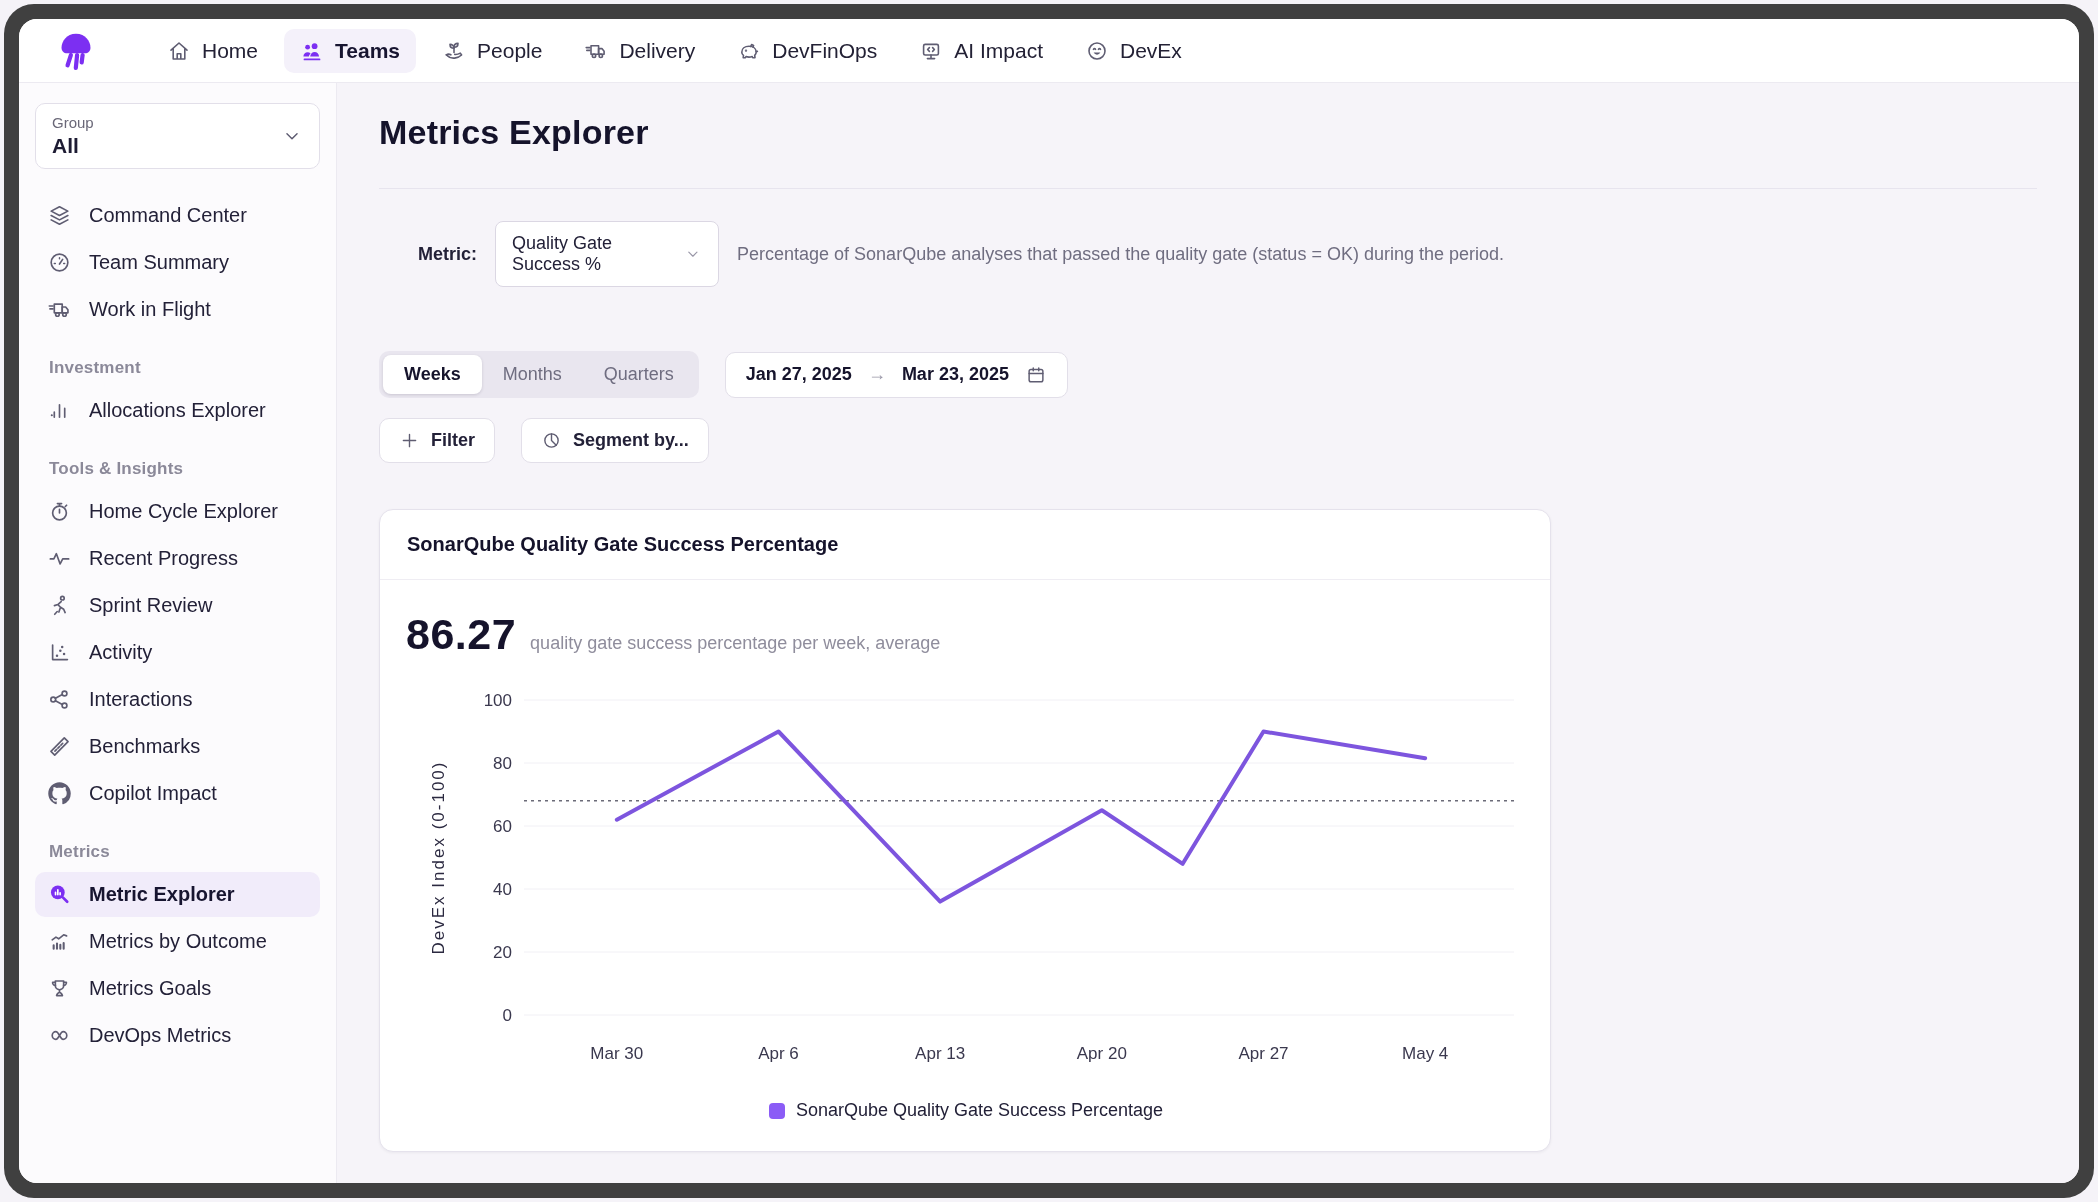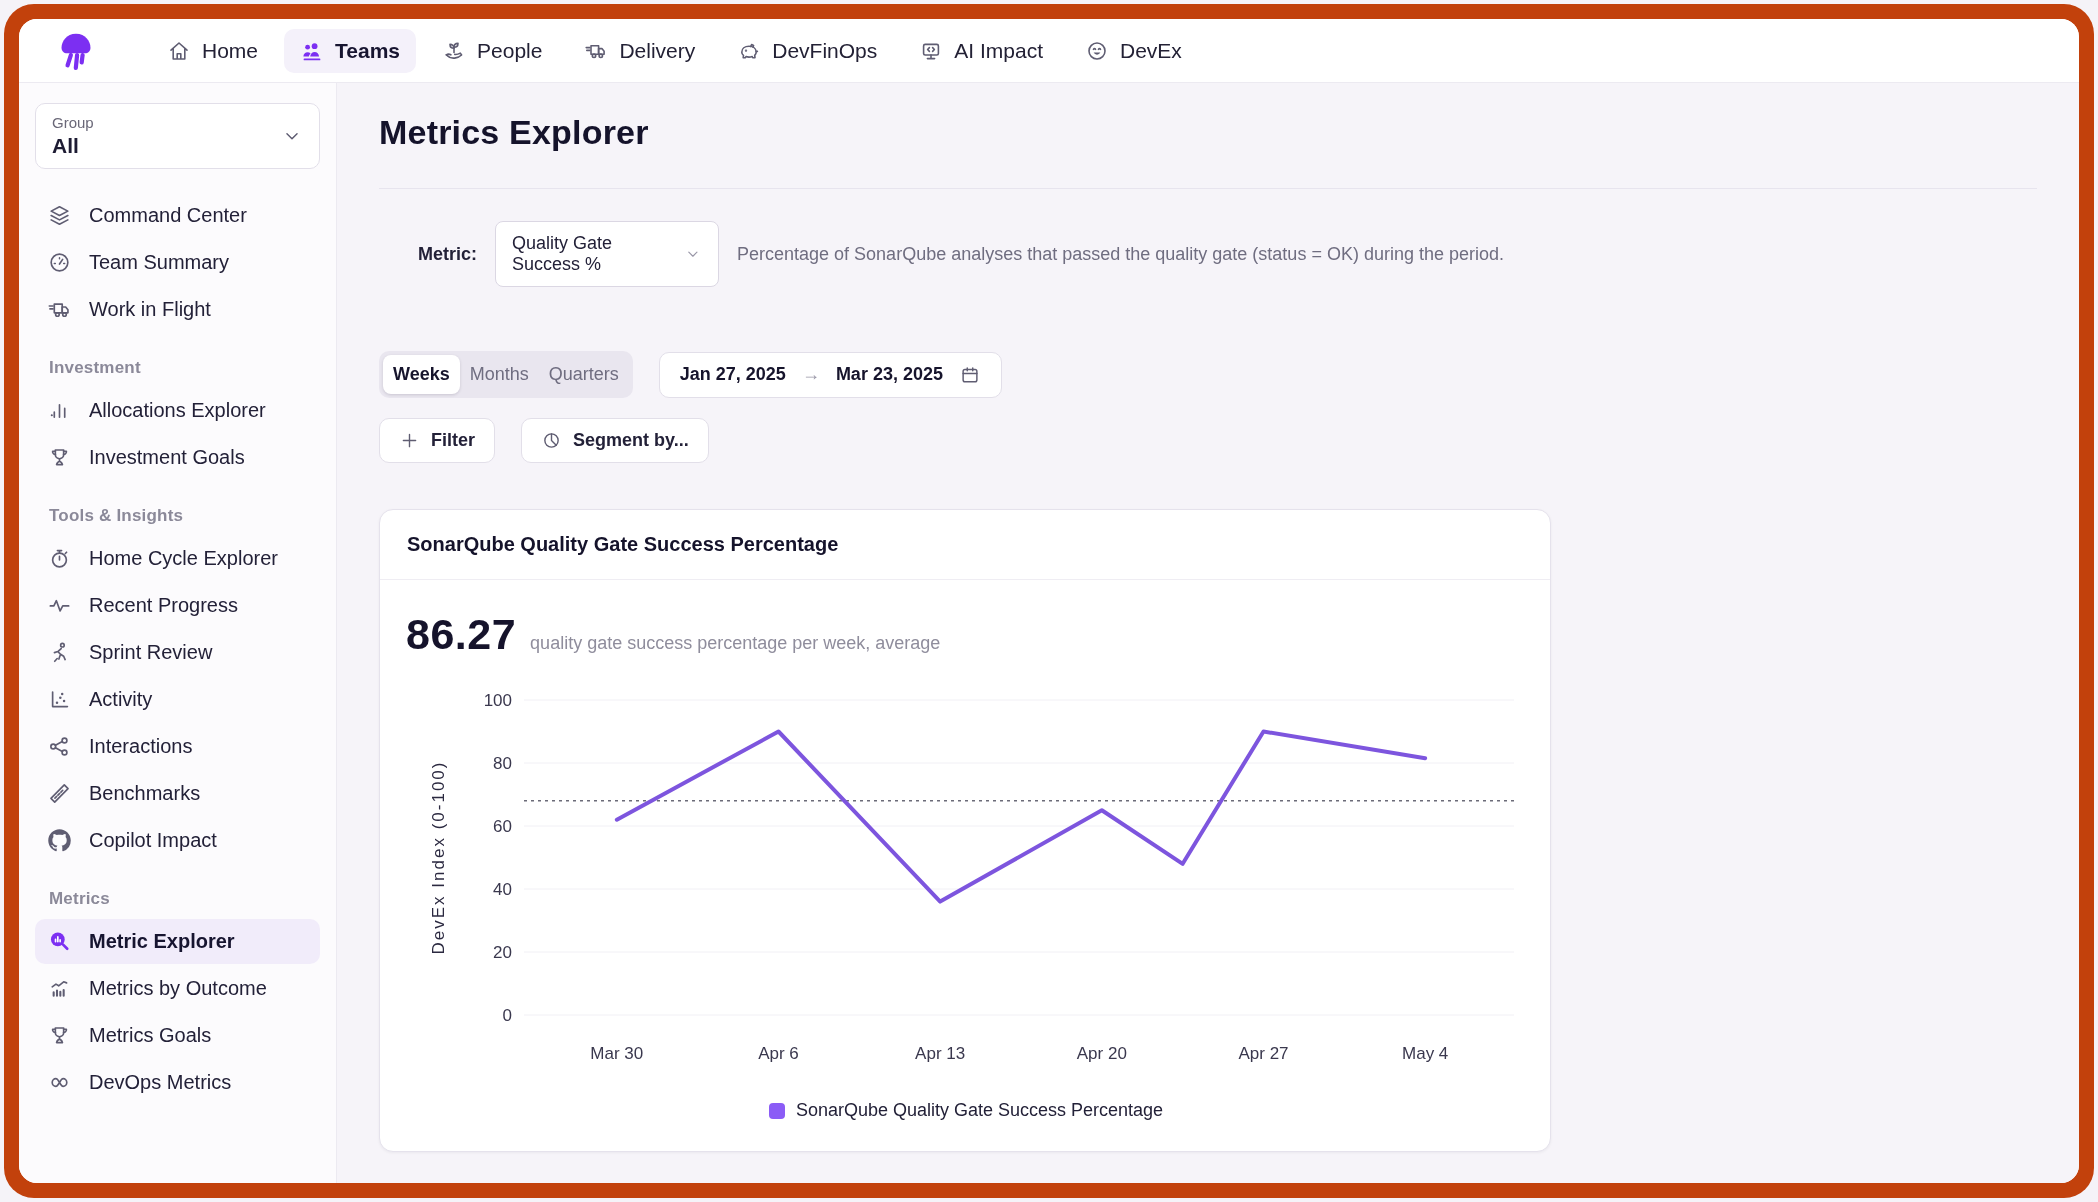--- a/index.html
+++ b/index.html
@@ -1,18 +1,18 @@
 <!DOCTYPE html>
 <html><head>
 <meta charset="utf-8">
 <style>
   * { margin:0; padding:0; box-sizing:border-box; }
   html,body { width:2098px; height:1202px; background:#f5f3f8; font-family:"Liberation Sans", sans-serif; overflow:hidden; }
 
-  .frame { position:absolute; inset:4px; background:#c2410c; border-radius:30px; padding:15px; }
+  .frame { position:absolute; inset:4px; background:#404040; border-radius:30px; padding:15px; }
   .window { width:100%; height:100%; background:#ffffff; border-radius:18px; overflow:hidden; display:flex; flex-direction:column; }
 
   
   .topnav { height:64px; flex:0 0 64px; display:flex; align-items:center; padding:0 36px 0 34px; border-bottom:1px solid #eceaf1; background:#fff; }
   .logo { width:46px; height:46px; margin-right:52px; display:flex; align-items:center; justify-content:center; }
   .nav-items { display:flex; align-items:center; gap:10px; }
   .nav-item { display:flex; align-items:center; gap:11px; padding:10px 16px; border-radius:10px; font-size:21px; color:#232135; cursor:pointer; white-space:nowrap; }
   .nav-item svg { width:24px; height:24px; }
   .nav-item.active { background:#f4f1fa; font-weight:bold; color:#171530; }
 
@@ -34,21 +34,21 @@
   .page-title { font-size:34px; font-weight:bold; color:#15132b; letter-spacing:.2px; }
   .title-divider { border:none; border-top:1px solid #e7e4ee; margin:36px 0 0 0; }
 
   .metric-row { margin-top:32px; display:flex; align-items:center; gap:18px; }
   .metric-label { font-size:18px; font-weight:bold; color:#232138;margin-left:39px; }
   .metric-select { background:#fff; border:1px solid #dbd7e3; border-radius:8px; padding:11px 16px; width:224px; display:flex; align-items:center; justify-content:space-between; font-size:18px; color:#232138; cursor:pointer; }
   .metric-desc { font-size:18px; color:#6f6d80; }
 
   .controls-row { margin-top:64px; display:flex; align-items:center; }
   .tab-group { background:#e9e6ef; border-radius:10px; padding:4px; display:flex; }
-  .tab { font-size:18px; padding:9px 10px; border-radius:8px; color:#6f6d80; cursor:pointer; white-space:nowrap;text-align:center; }
+  .tab { font-size:18px; padding:9px 21px; border-radius:8px; color:#6f6d80; cursor:pointer; white-space:nowrap;text-align:center; }
   .tab.active { background:#fff; color:#16142c; font-weight:bold; box-shadow:0 1px 3px rgba(25,20,50,.15); }
   .date-range { margin-left:26px; background:#fff; border:1px solid #e2dfe9; border-radius:10px; padding:11px 20px; display:flex; align-items:center; gap:16px; font-size:18px; font-weight:bold; color:#16142c; cursor:pointer; }
   .date-range svg { width:22px; height:22px; }
 
   .buttons-row { margin-top:20px; display:flex; gap:26px;font-weight:bold; }
   .btn { background:#fff; border:1px solid #e2dfe9; border-radius:10px; padding:11px 19px; display:flex; align-items:center; gap:11px; font-size:18px; color:#232138; cursor:pointer; }
   .btn svg { width:21px; height:21px; }
 
   
   .card { margin-top:46px; width:1172px; background:#fff; border:1px solid #e5e2ec; border-radius:14px; box-shadow:0 1px 3px rgba(20,18,40,.05); }
@@ -193,28 +193,20 @@
             <span>Work in Flight</span>
           </div>
 
           <div class="menu-section-title">Investment</div>
           <div class="menu-item">
             <svg viewBox="0 0 24 24" class="ico" stroke-width="2.4">
                 <path d="M7 18.5v-5M12 18.5v-12M17 18.5v-8.5"></path>
                 <circle cx="4.6" cy="16.6" r=".5" fill="#5f5d72" stroke-width="1"></circle>
               </svg>
             <span>Allocations Explorer</span>
-          </div>
-          <div class="menu-item">
-            <svg viewBox="0 0 24 24" class="ico">
-                <path d="M8 4.8h8v4.4a4 4 0 0 1-8 0z"></path>
-                <path d="M8 6H5.4a2.6 2.6 0 0 0 2.7 3M16 6h2.6a2.6 2.6 0 0 1-2.7 3"></path>
-                <path d="M12 13.2v2.6M9.2 18.8c.6-2 1.6-3 2.8-3s2.2 1 2.8 3z"></path>
-              </svg>
-            <span>Investment Goals</span>
           </div>
 
           <div class="menu-section-title">Tools &amp; Insights</div>
           <div class="menu-item">
             <svg viewBox="0 0 24 24" class="ico">
                 <circle cx="12" cy="13.4" r="6.6"></circle>
                 <path d="M10 4.4h4M12 4.4v2.4M12 13.4v-3.4M17.6 7.2l1.2-1.2"></path>
               </svg>
             <span>Home Cycle Explorer</span>
           </div>

